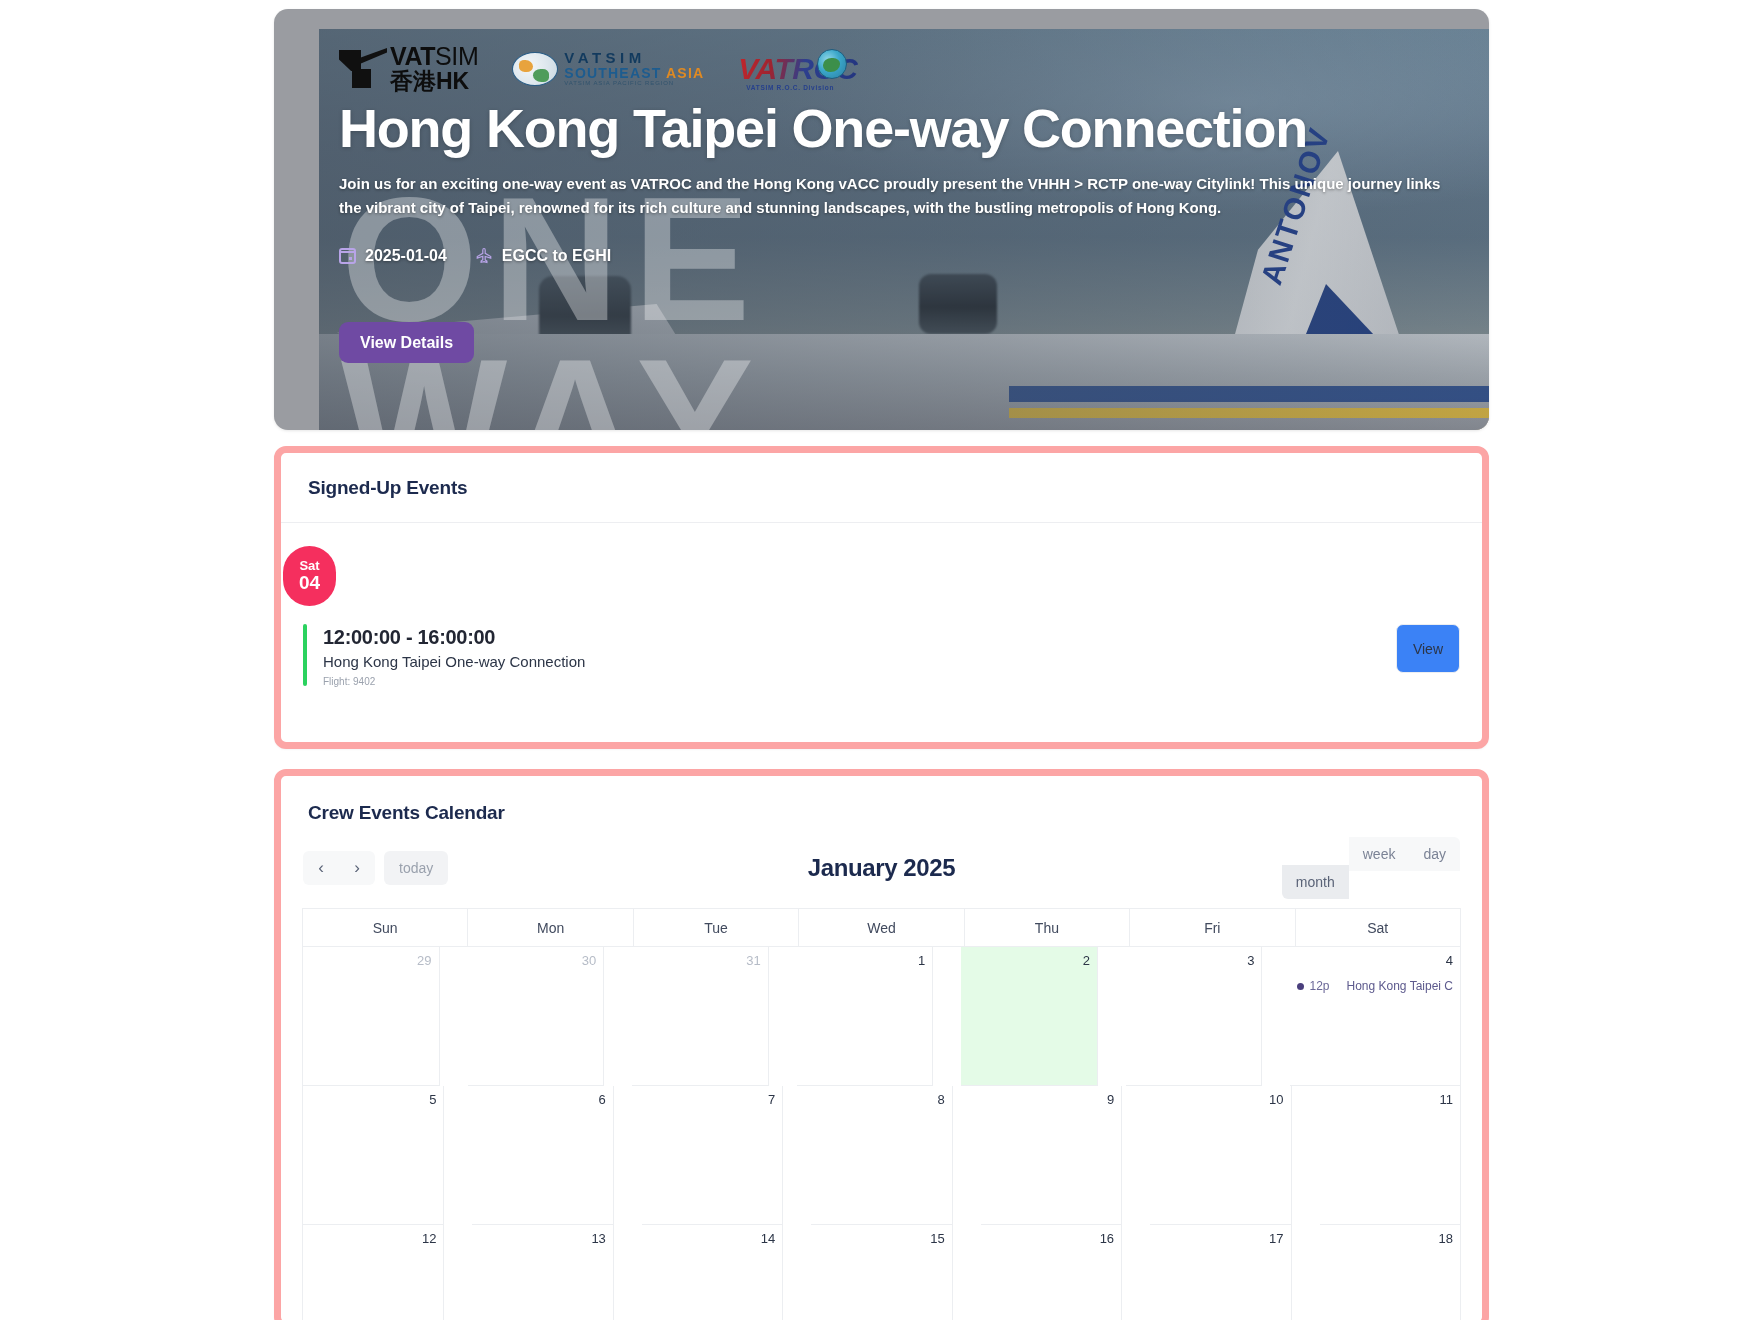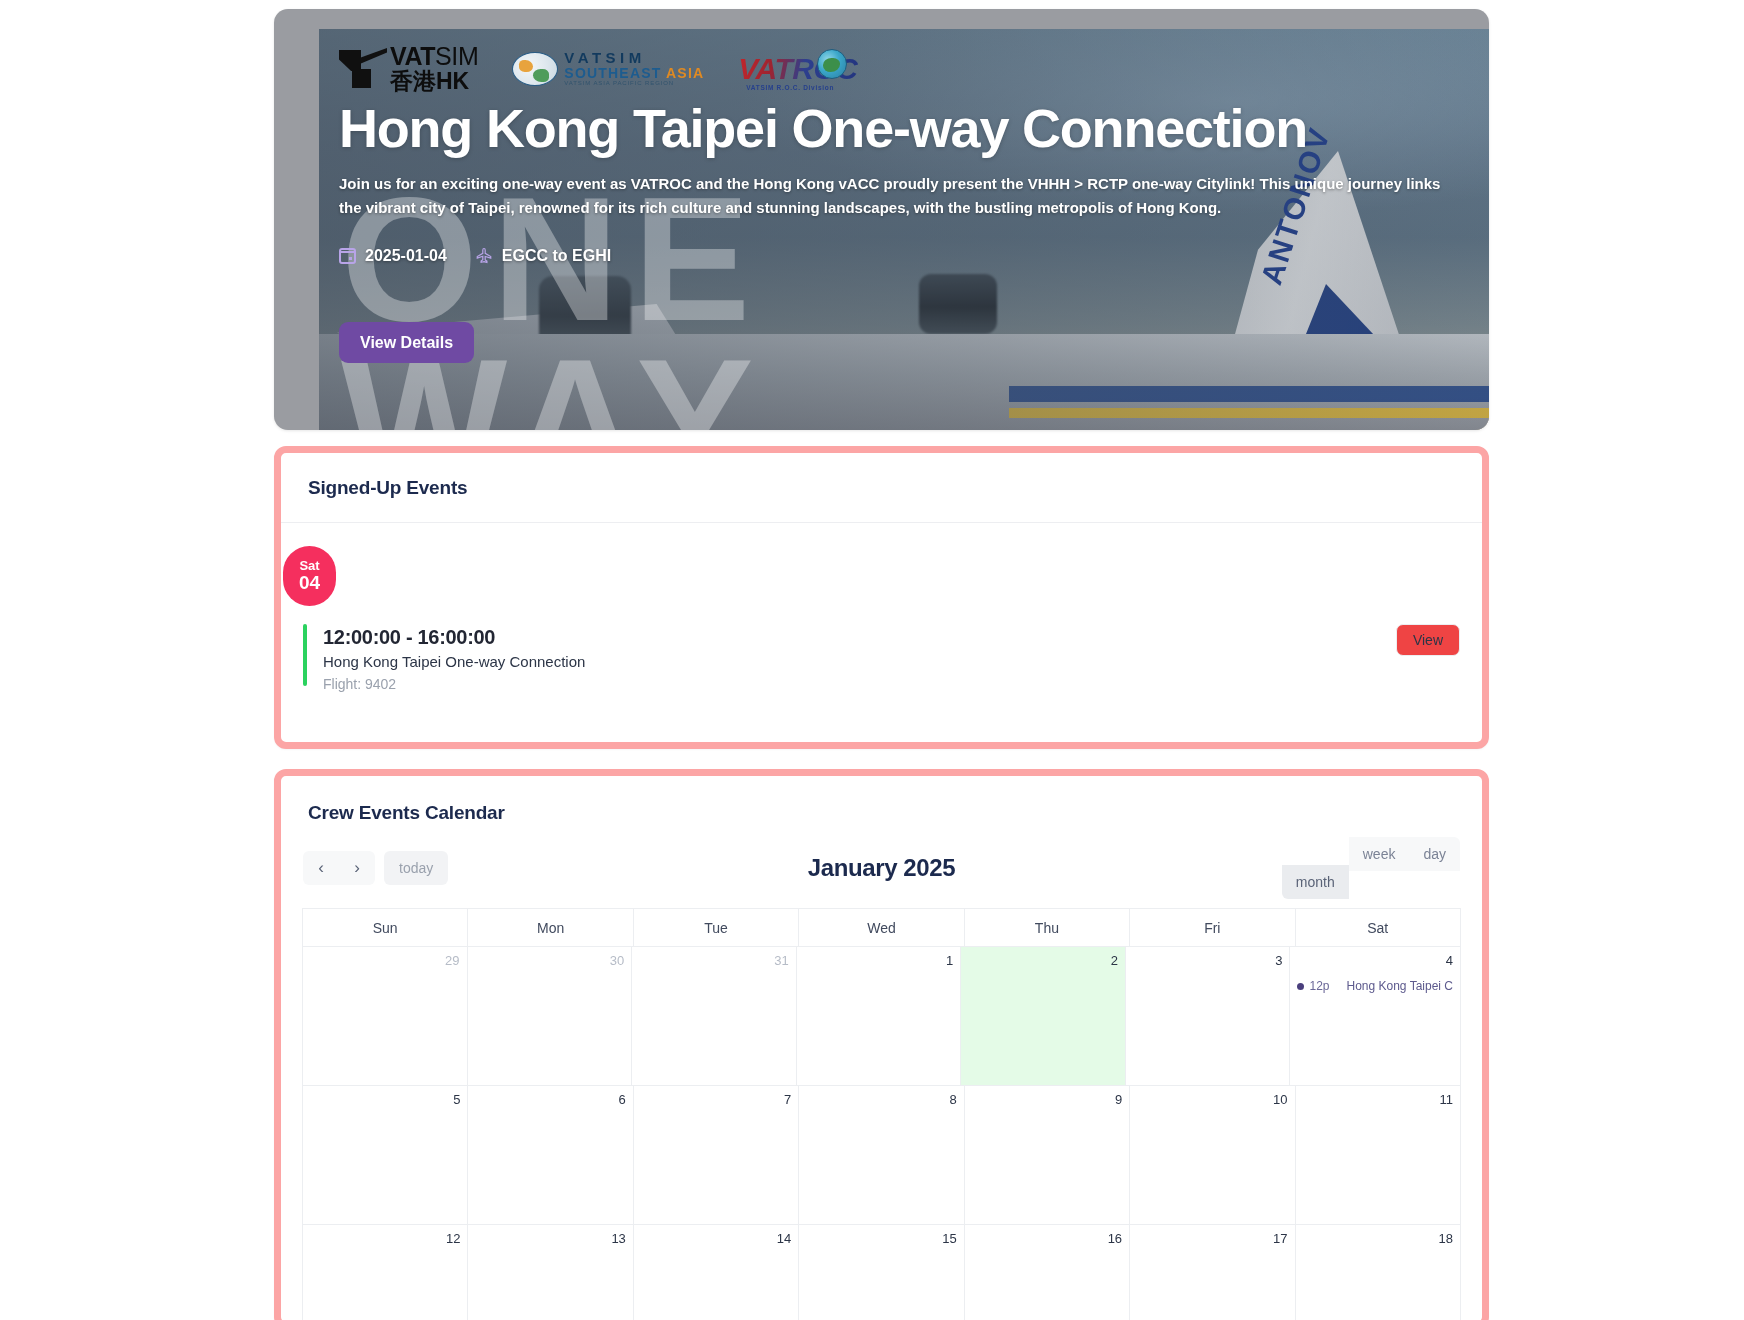--- a/index.html
+++ b/index.html
@@ -361,30 +361,30 @@
     letter-spacing: -0.3px;
     line-height: 1.35;
   }
   .event-name {
     font-size: 15px;
     font-weight: 500;
     color: #2c3547;
     line-height: 1.5;
   }
   .event-flight {
-    font-size: 14px;
+    font-size: 10px;
     font-weight: 500;
     color: #9aa1ad;
     line-height: 1.5;
   }
   .btn-view {
-    background: #ef4444;
+    background: #3b82f6;
     border: 1px solid #eceef1;
     border-radius: 7px;
-    height: 32px;
+    height: 49px;
     padding: 0 16px;
     font-size: 14px;
     color: #2c3547;
     font-family: "Liberation Sans", sans-serif;
     cursor: pointer;
   }
 
   
   .cal-toolbar {
     position: absolute;
@@ -460,21 +460,21 @@
     flex: 1 1 0;
     height: 38px;
     display: flex;
     align-items: center;
     justify-content: center;
     font-size: 14px;
     color: #414a5e;
     border-right: 1px solid #eceef1;
     border-bottom: 1px solid #eceef1;
   }
-  .cal-week { display: flex; }
+  .cal-week { display: flex; gap: 28px; }
   .cal-day {
     flex: 1 1 0;
     height: 139px;
     border-right: 1px solid #eceef1;
     border-bottom: 1px solid #eceef1;
     padding: 5px 7px 0 7px;
     position: relative;
     background: #ffffff;
   }
   .cal-day.today { background: #e4fbe7; }

